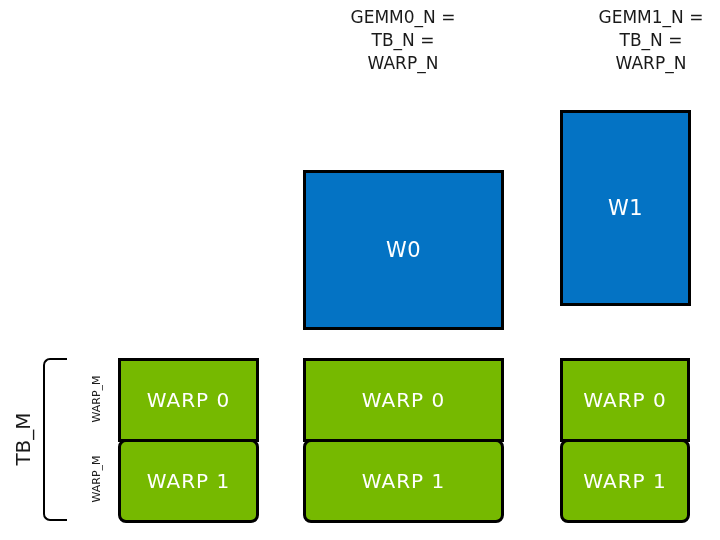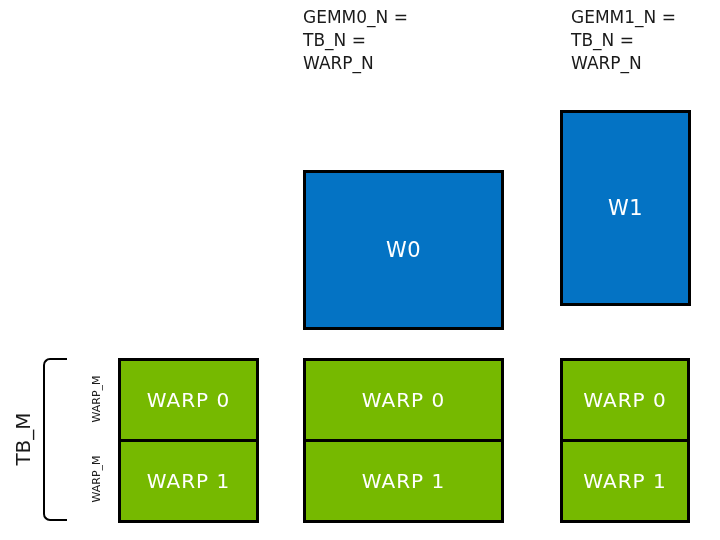--- a/index.html
+++ b/index.html
@@ -13,20 +13,21 @@
     width: 720px;
     height: 540px;
     background: #ffffff;
     overflow: hidden;
   }
 
   
   .col-header {
     position: absolute;
     top: 6px;
+    text-align: center;
     font-size: 17px;
     line-height: 23px;
     color: var(--text-dark);
     white-space: nowrap;
   }
   .col-header-0 { left: 303px; width: 200px; }
   .col-header-1 { left: 571px; width: 160px; }
 
   
   .blue-box {
@@ -58,21 +59,21 @@
     height: 84px;
     background: var(--green);
     border: 3px solid var(--border);
     display: flex;
     align-items: center;
     justify-content: center;
     color: var(--text-light);
     font-size: 20px;
     letter-spacing: 1px;
   }
-  .warp-cell + .warp-cell { margin-top: -3px; }
+  .warp-cell + .warp-cell { margin-top: -3px; border-radius: 8px; }
 
   
   .tb-bracket {
     position: absolute;
     left: 43px;
     top: 358px;
     width: 24px;
     height: 163px;
     box-sizing: border-box;
     border-left: 2px solid var(--border);

